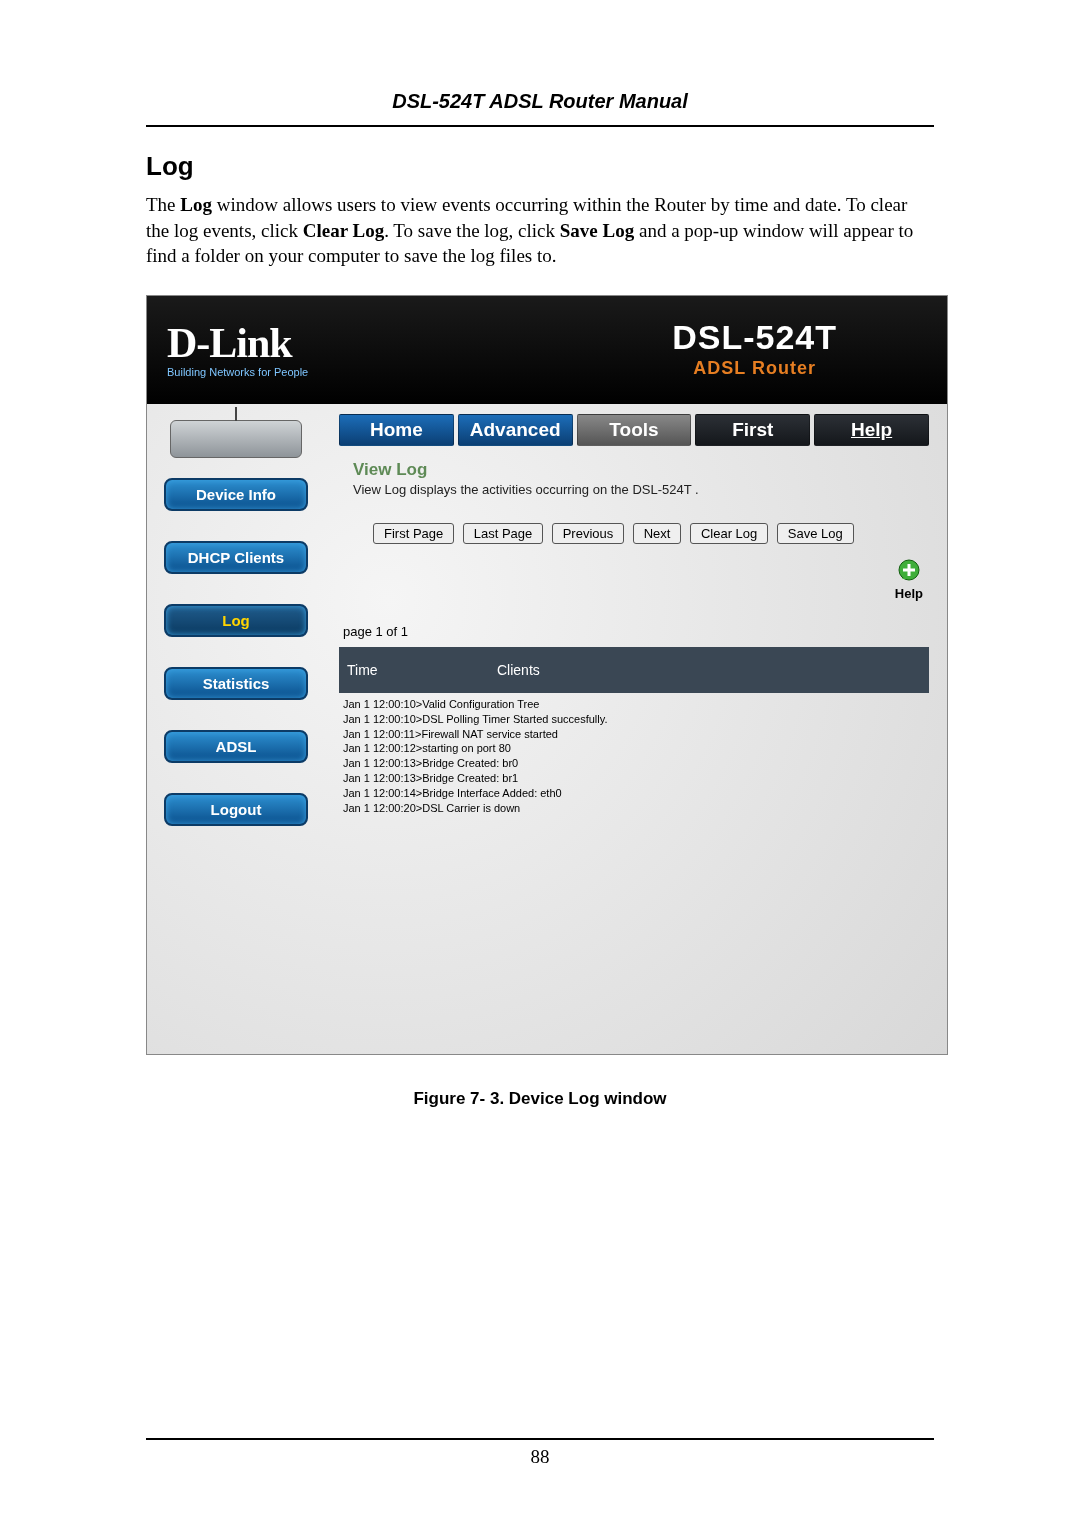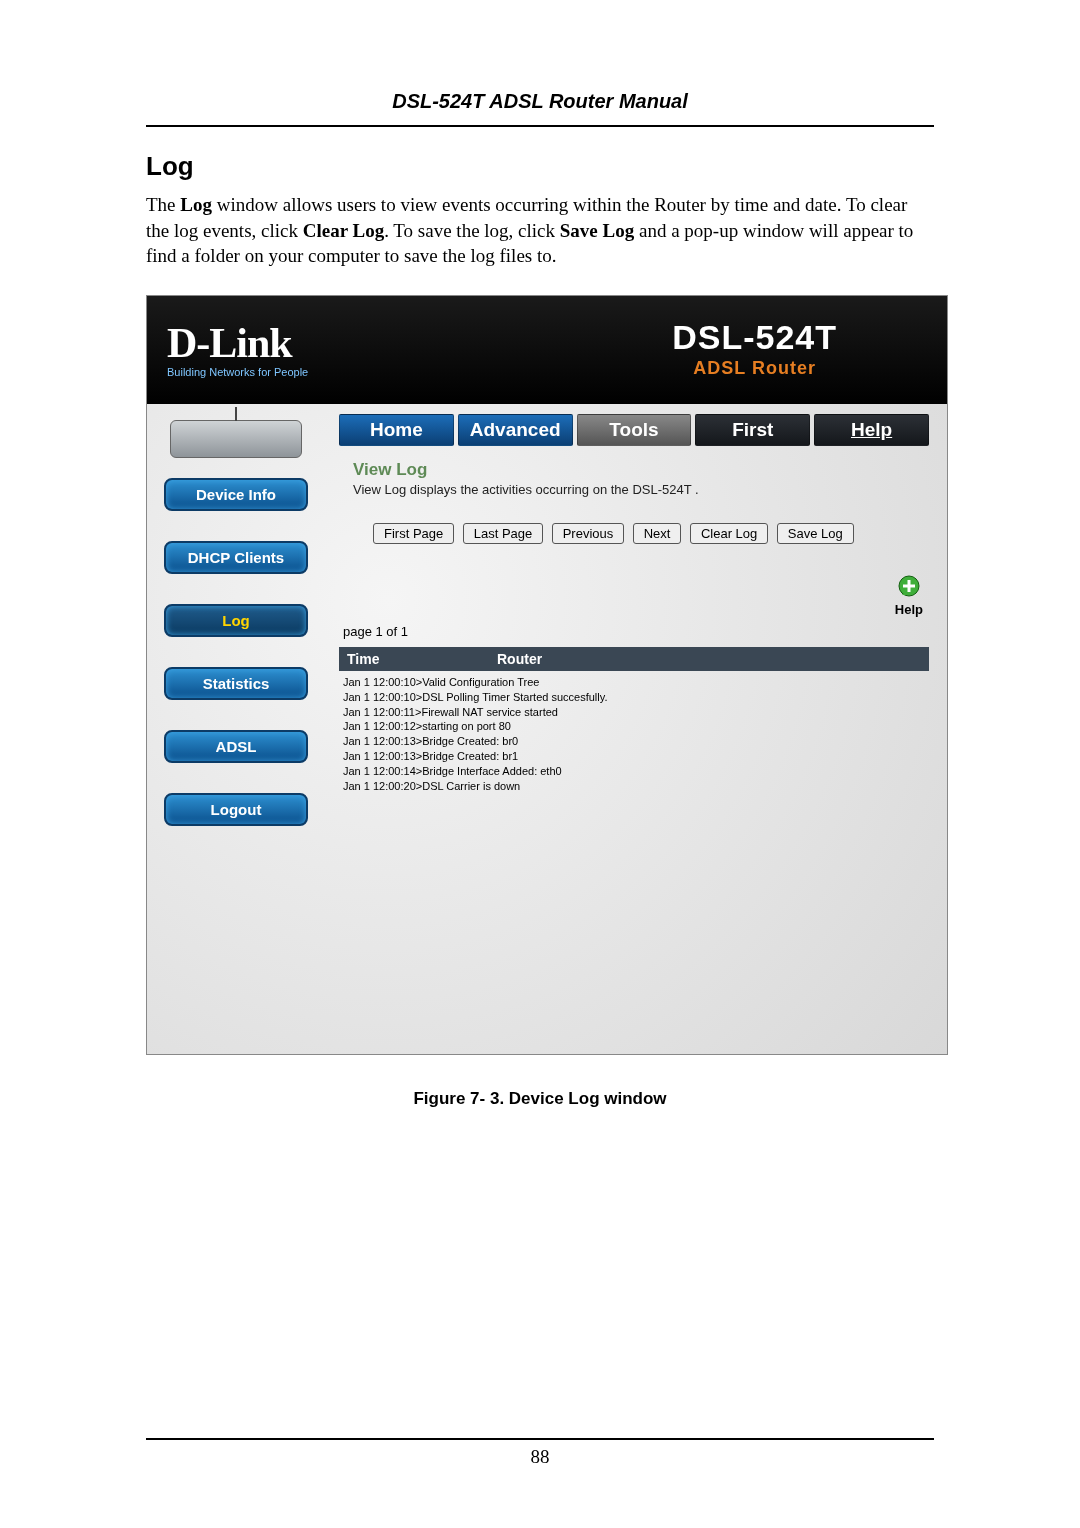--- a/index.html
+++ b/index.html
@@ -187,21 +187,21 @@
     font-size: 17px;
     margin: 4px 0 2px 14px;
   }
   .content-desc {
     font-size: 13px;
     color: #222;
     margin: 0 0 26px 14px;
   }
   .log-buttons {
     margin-left: 14px;
-    margin-bottom: 24px;
+    margin-bottom: 8px;
     padding-left: 20px;
   }
   .log-buttons button {
     font-family: Arial, Helvetica, sans-serif;
     font-size: 13px;
     padding: 2px 10px;
     margin-right: 4px;
     background: #efefef;
     border: 1px solid #555;
     border-radius: 3px;
@@ -224,23 +224,23 @@
   }
   .page-indicator {
     clear: both;
     font-size: 13px;
     margin: 80px 0 8px 4px;
   }
   .log-header {
     display: flex;
     background: #3a4754;
     color: #fff;
-    font-weight: bold;
+    font-weight: normal;
     font-size: 14px;
-    padding: 4px 8px;
+    padding: 15px 8px;
   }
   .log-header .col-time { flex: 0 0 110px; }
   .log-header .col-msg  { flex: 1 1 auto; padding-left:40px; }
   .log-entries {
     font-size: 11px;
     line-height: 1.35;
     color: #000;
     padding: 4px 0 100px 4px;
   }
   .log-entries div {
@@ -342,21 +342,21 @@
               <path d="M6 21 L10 17 L14 21 Z" fill="#3fae3a"></path>
             </svg>
           </div>
           <div class="lbl">Help</div>
         </div>
 
         <div class="page-indicator">page 1 of 1</div>
 
         <div class="log-header">
           <div class="col-time">Time</div>
-          <div class="col-msg">Router</div>
+          <div class="col-msg">Clients</div>
         </div>
 
         <div class="log-entries" id="log-entries">
 
         <div><span class="log-time">Jan 1 12:00:10&gt; </span><span>Valid Configuration Tree</span></div>
             <div><span class="log-time">Jan 1 12:00:10&gt; </span><span>DSL Polling Timer Started succesfully.</span></div>
             <div><span class="log-time">Jan 1 12:00:11&gt; </span><span>Firewall NAT service started</span></div>
             <div><span class="log-time">Jan 1 12:00:12&gt; </span><span>starting on port 80</span></div>
             <div><span class="log-time">Jan 1 12:00:13&gt; </span><span>Bridge Created: br0</span></div>
             <div><span class="log-time">Jan 1 12:00:13&gt; </span><span>Bridge Created: br1</span></div>

